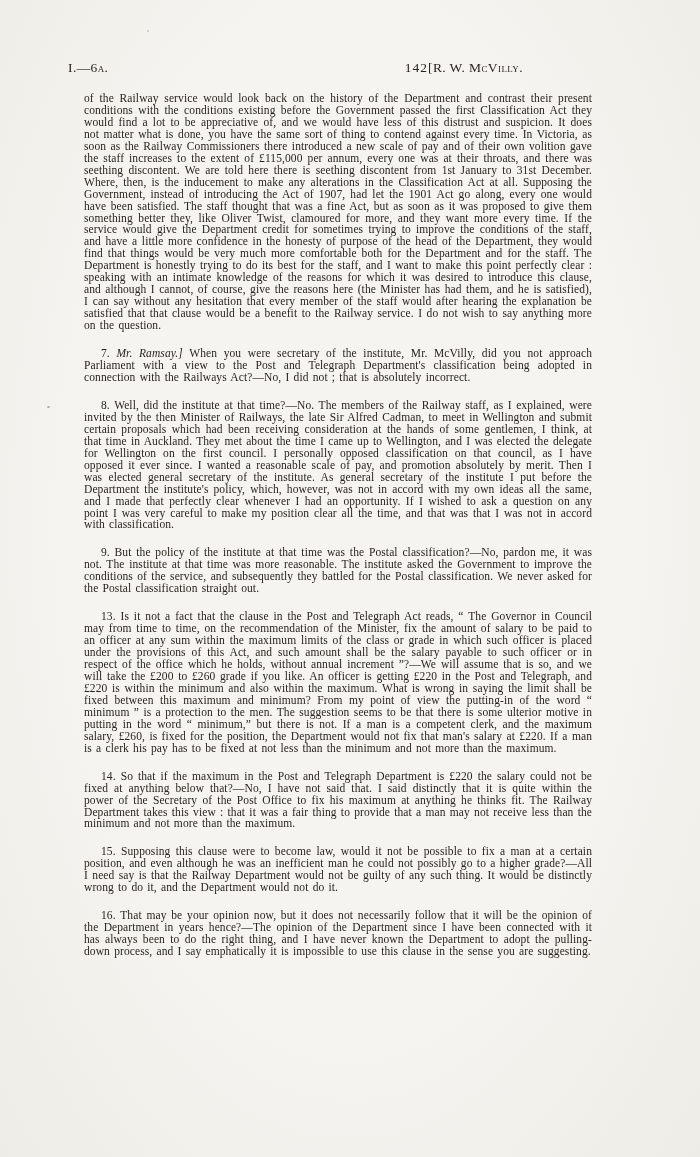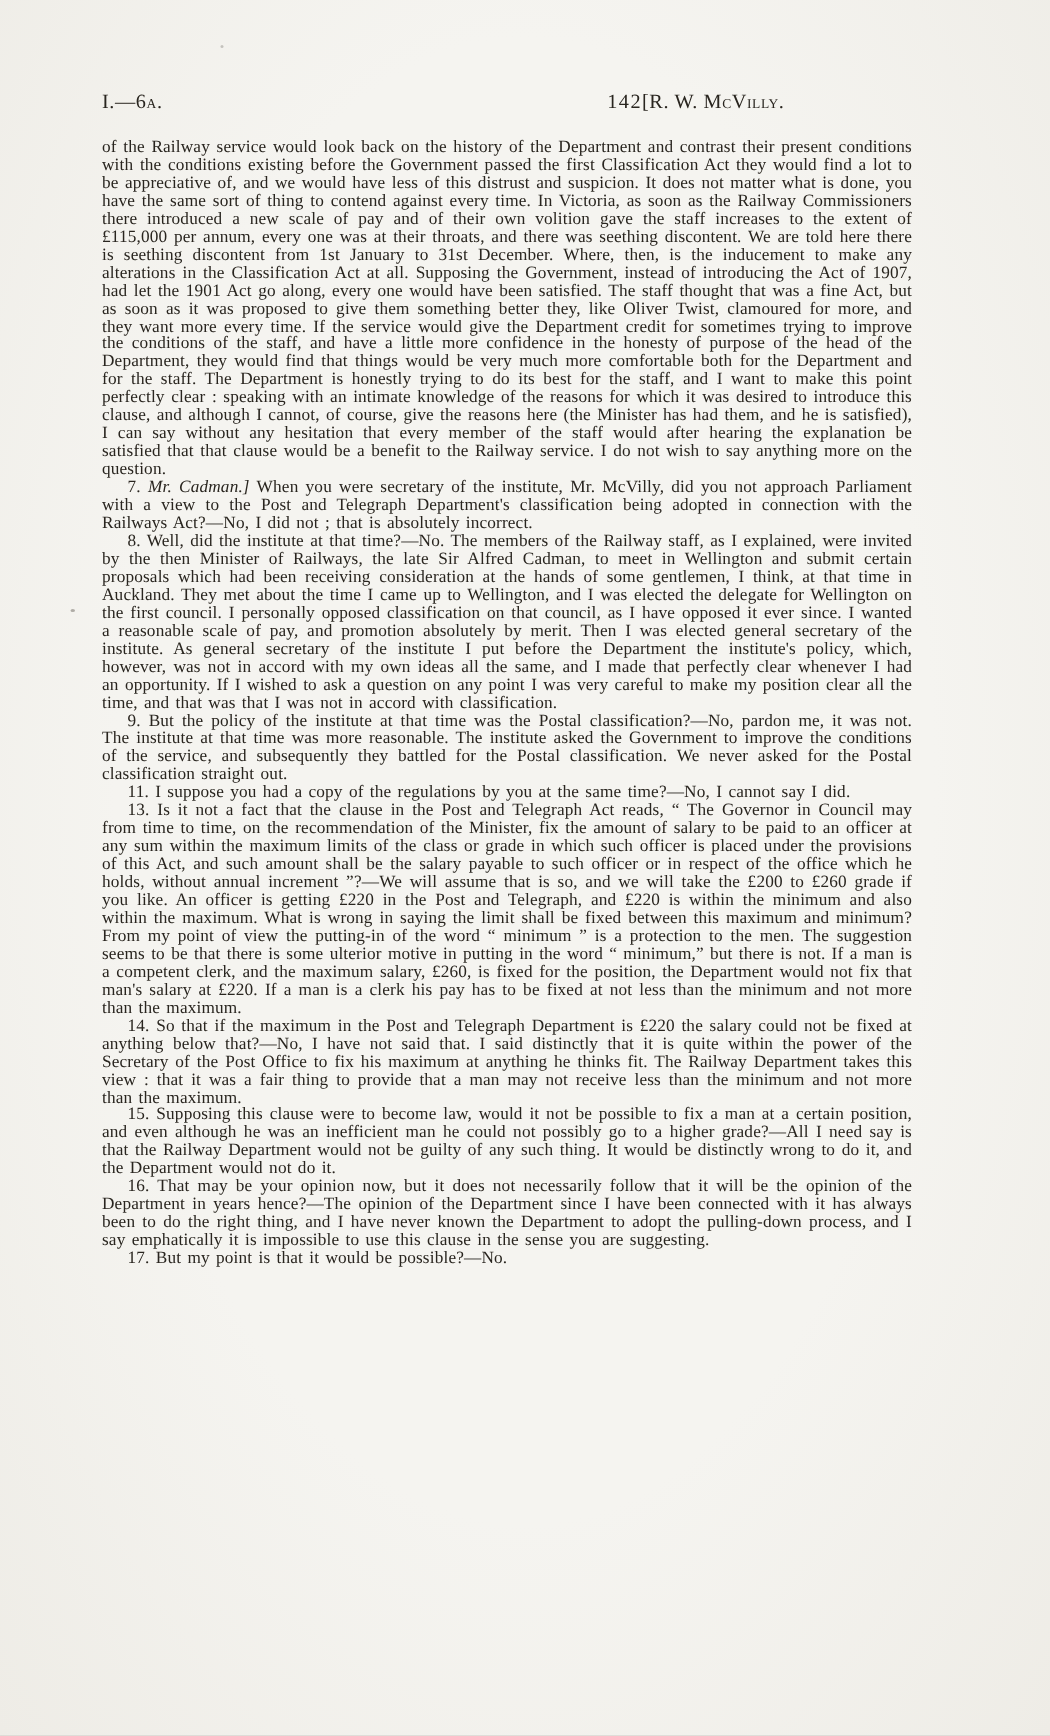--- a/index.html
+++ b/index.html
@@ -24,21 +24,21 @@
   .header .left  { flex: 1; text-align: left; font-variant: small-caps; letter-spacing: 0.4px; }
   .header .center{ flex: 1; text-align: right; letter-spacing: 1px; }
   .header .right { flex: 1; text-align: left; font-variant: small-caps; letter-spacing: 0.4px; }
   .body-text {
     font-size: 11.5px;
     line-height: 11.95px;
     text-align: justify;
     word-spacing: 1.2px;
     letter-spacing: 0.1px;
   }
-  .para { margin: 0; }
+  .para { margin: 16px; }
   .para.q { text-indent: 17px; }
   .speaker { font-style: italic; }
   .qnum:empty, .speaker:empty { display: none; }
   .speck {
     position: absolute;
     background: #5a564e;
     border-radius: 50%;
     opacity: 0.45;
   }
   .speck.s1 { left: 47px; top: 406px; width: 3px; height: 2px; }
@@ -55,34 +55,32 @@
   <div class="header">
     <span class="left">I.—6a.</span>
     <span class="center">142</span>
     <span class="right">[R. W. McVilly.</span>
   </div>
 
   <div class="body-text">
 
     <p class="para">  <span>of the Railway service would look back on the history of the Department and contrast their present conditions with the conditions existing before the Government passed the first Classification Act they would find a lot to be appreciative of, and we would have less of this distrust and suspicion. It does not matter what is done, you have the same sort of thing to contend against every time. In Victoria, as soon as the Railway Commissioners there introduced a new scale of pay and of their own volition gave the staff increases to the extent of £115,000 per annum, every one was at their throats, and there was seething discontent. We are told here there is seething discontent from 1st January to 31st December. Where, then, is the inducement to make any alterations in the Classification Act at all. Supposing the Government, instead of introducing the Act of 1907, had let the 1901 Act go along, every one would have been satisfied. The staff thought that was a fine Act, but as soon as it was proposed to give them something better they, like Oliver Twist, clamoured for more, and they want more every time. If the service would give the Department credit for sometimes trying to improve the conditions of the staff, and have a little more confidence in the honesty of purpose of the head of the Department, they would find that things would be very much more comfortable both for the Department and for the staff. The Department is honestly trying to do its best for the staff, and I want to make this point perfectly clear : speaking with an intimate knowledge of the reasons for which it was desired to introduce this clause, and although I cannot, of course, give the reasons here (the Minister has had them, and he is satisfied), I can say without any hesitation that every member of the staff would after hearing the explanation be satisfied that that clause would be a benefit to the Railway service. I do not wish to say anything more on the question.</span></p>
 
-    <p class="para q"><span class="qnum">7.</span> <span class="speaker">Mr. Cadman.]</span> <span>When you were secretary of the institute, Mr. McVilly, did you not approach Parliament with a view to the Post and Telegraph Department's classification being adopted in connection with the Railways Act?—No, I did not ; that is absolutely incorrect.</span></p>
+    <p class="para q"><span class="qnum">7.</span> <span class="speaker">Mr. Ramsay.]</span> <span>When you were secretary of the institute, Mr. McVilly, did you not approach Parliament with a view to the Post and Telegraph Department's classification being adopted in connection with the Railways Act?—No, I did not ; that is absolutely incorrect.</span></p>
 
     <p class="para q"><span class="qnum">8.</span>  <span>Well, did the institute at that time?—No. The members of the Railway staff, as I explained, were invited by the then Minister of Railways, the late Sir Alfred Cadman, to meet in Wellington and submit certain proposals which had been receiving consideration at the hands of some gentlemen, I think, at that time in Auckland. They met about the time I came up to Wellington, and I was elected the delegate for Wellington on the first council. I personally opposed classification on that council, as I have opposed it ever since. I wanted a reasonable scale of pay, and promotion absolutely by merit. Then I was elected general secretary of the institute. As general secretary of the institute I put before the Department the institute's policy, which, however, was not in accord with my own ideas all the same, and I made that perfectly clear whenever I had an opportunity. If I wished to ask a question on any point I was very careful to make my position clear all the time, and that was that I was not in accord with classification.</span></p>
 
     <p class="para q"><span class="qnum">9.</span>  <span>But the policy of the institute at that time was the Postal classification?—No, pardon me, it was not. The institute at that time was more reasonable. The institute asked the Government to improve the conditions of the service, and subsequently they battled for the Postal classification. We never asked for the Postal classification straight out.</span></p>
 
 
-    <p class="para q"><span class="qnum">11.</span>  <span>I suppose you had a copy of the regulations by you at the same time?—No, I cannot say I did.</span></p>
 
 
     <p class="para q"><span class="qnum">13.</span>  <span>Is it not a fact that the clause in the Post and Telegraph Act reads, “ The Governor in Council may from time to time, on the recommendation of the Minister, fix the amount of salary to be paid to an officer at any sum within the maximum limits of the class or grade in which such officer is placed under the provisions of this Act, and such amount shall be the salary payable to such officer or in respect of the office which he holds, without annual increment ”?—We will assume that is so, and we will take the £200 to £260 grade if you like. An officer is getting £220 in the Post and Telegraph, and £220 is within the minimum and also within the maximum. What is wrong in saying the limit shall be fixed between this maximum and minimum? From my point of view the putting-in of the word “ minimum ” is a protection to the men. The suggestion seems to be that there is some ulterior motive in putting in the word “ minimum,” but there is not. If a man is a competent clerk, and the maximum salary, £260, is fixed for the position, the Department would not fix that man's salary at £220. If a man is a clerk his pay has to be fixed at not less than the minimum and not more than the maximum.</span></p>
 
     <p class="para q"><span class="qnum">14.</span>  <span>So that if the maximum in the Post and Telegraph Department is £220 the salary could not be fixed at anything below that?—No, I have not said that. I said distinctly that it is quite within the power of the Secretary of the Post Office to fix his maximum at anything he thinks fit. The Railway Department takes this view : that it was a fair thing to provide that a man may not receive less than the minimum and not more than the maximum.</span></p>
 
     <p class="para q"><span class="qnum">15.</span>  <span>Supposing this clause were to become law, would it not be possible to fix a man at a certain position, and even although he was an inefficient man he could not possibly go to a higher grade?—All I need say is that the Railway Department would not be guilty of any such thing. It would be distinctly wrong to do it, and the Department would not do it.</span></p>
 
     <p class="para q"><span class="qnum">16.</span>  <span>That may be your opinion now, but it does not necessarily follow that it will be the opinion of the Department in years hence?—The opinion of the Department since I have been connected with it has always been to do the right thing, and I have never known the Department to adopt the pulling-down process, and I say emphatically it is impossible to use this clause in the sense you are suggesting.</span></p>
 
-    <p class="para q"><span class="qnum">17.</span>  <span>But my point is that it would be possible?—No.</span></p>
 
   </div>
 </div>
 
 </body></html>

